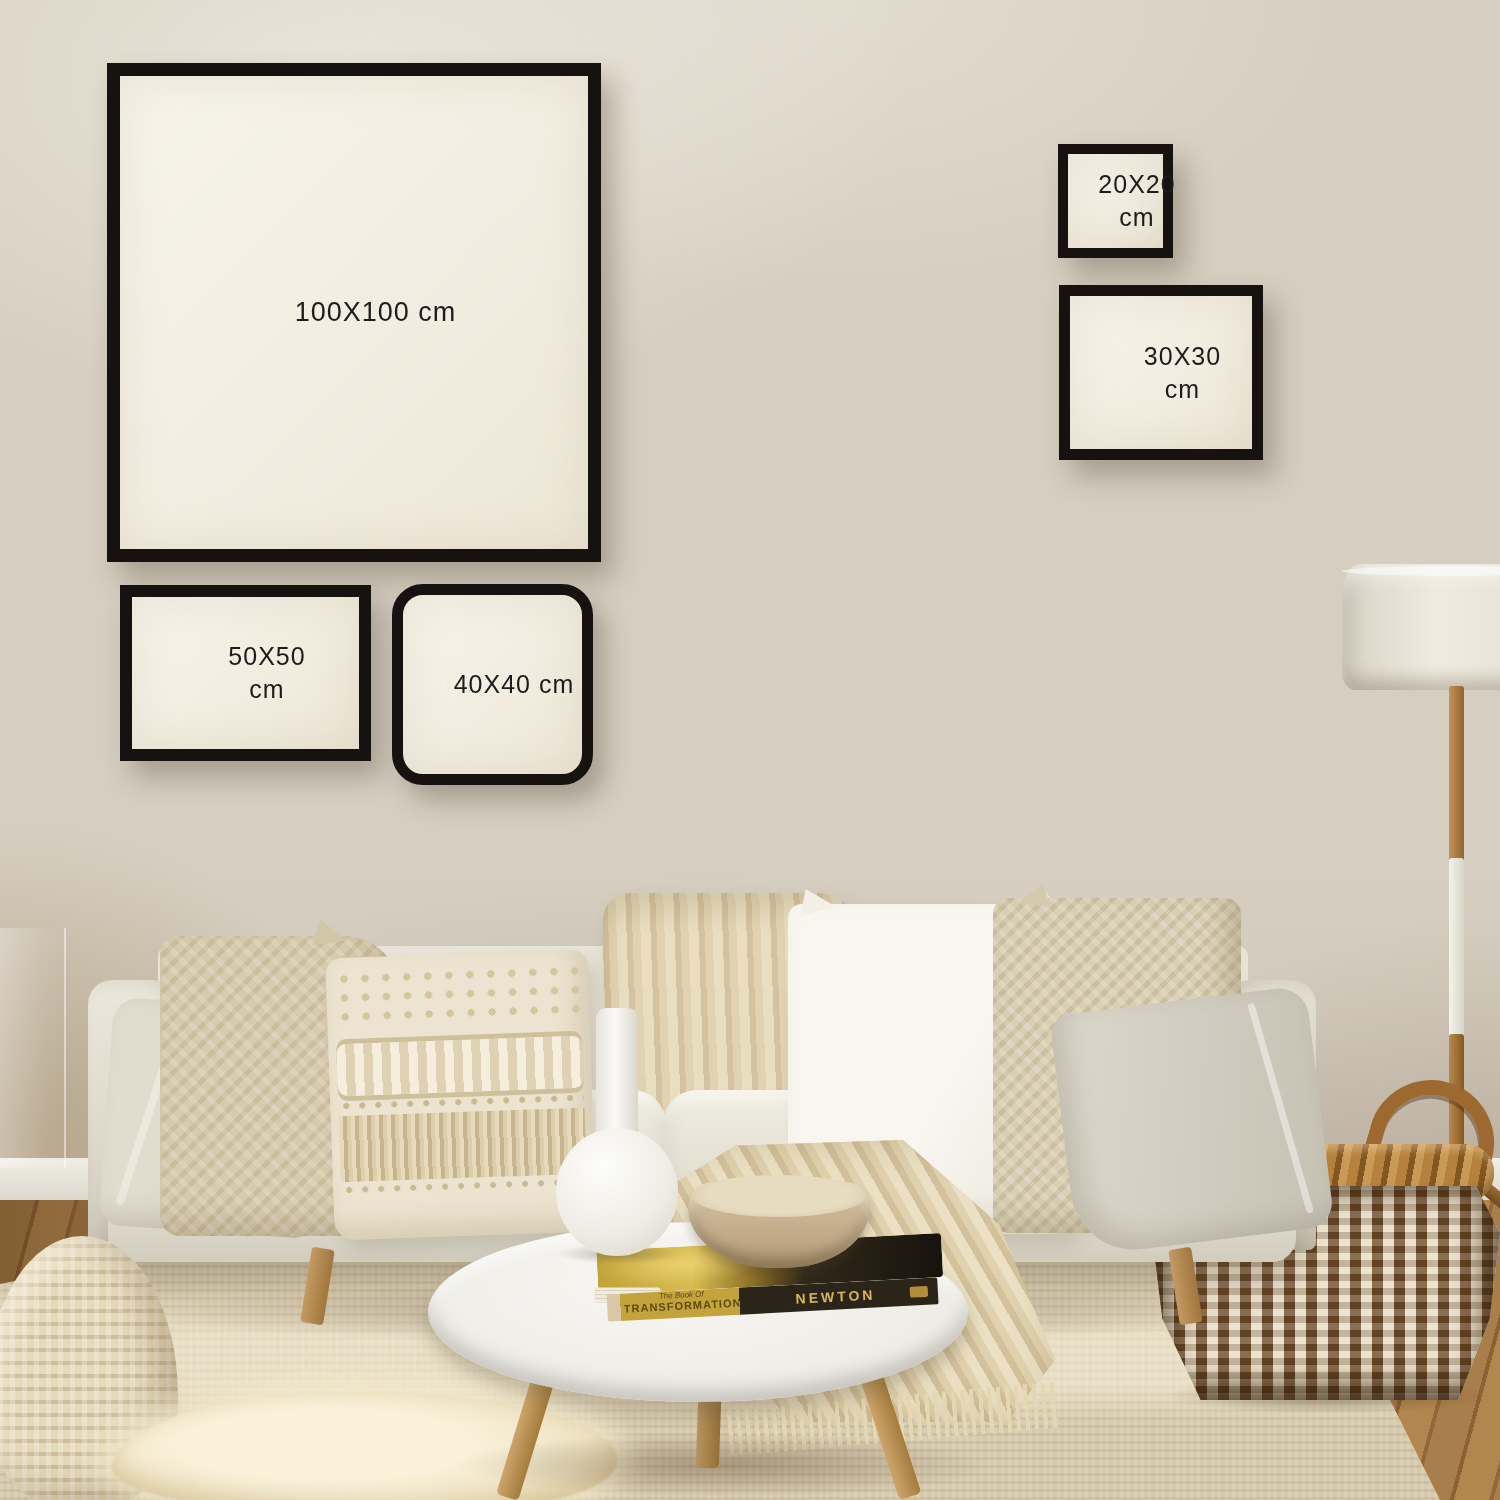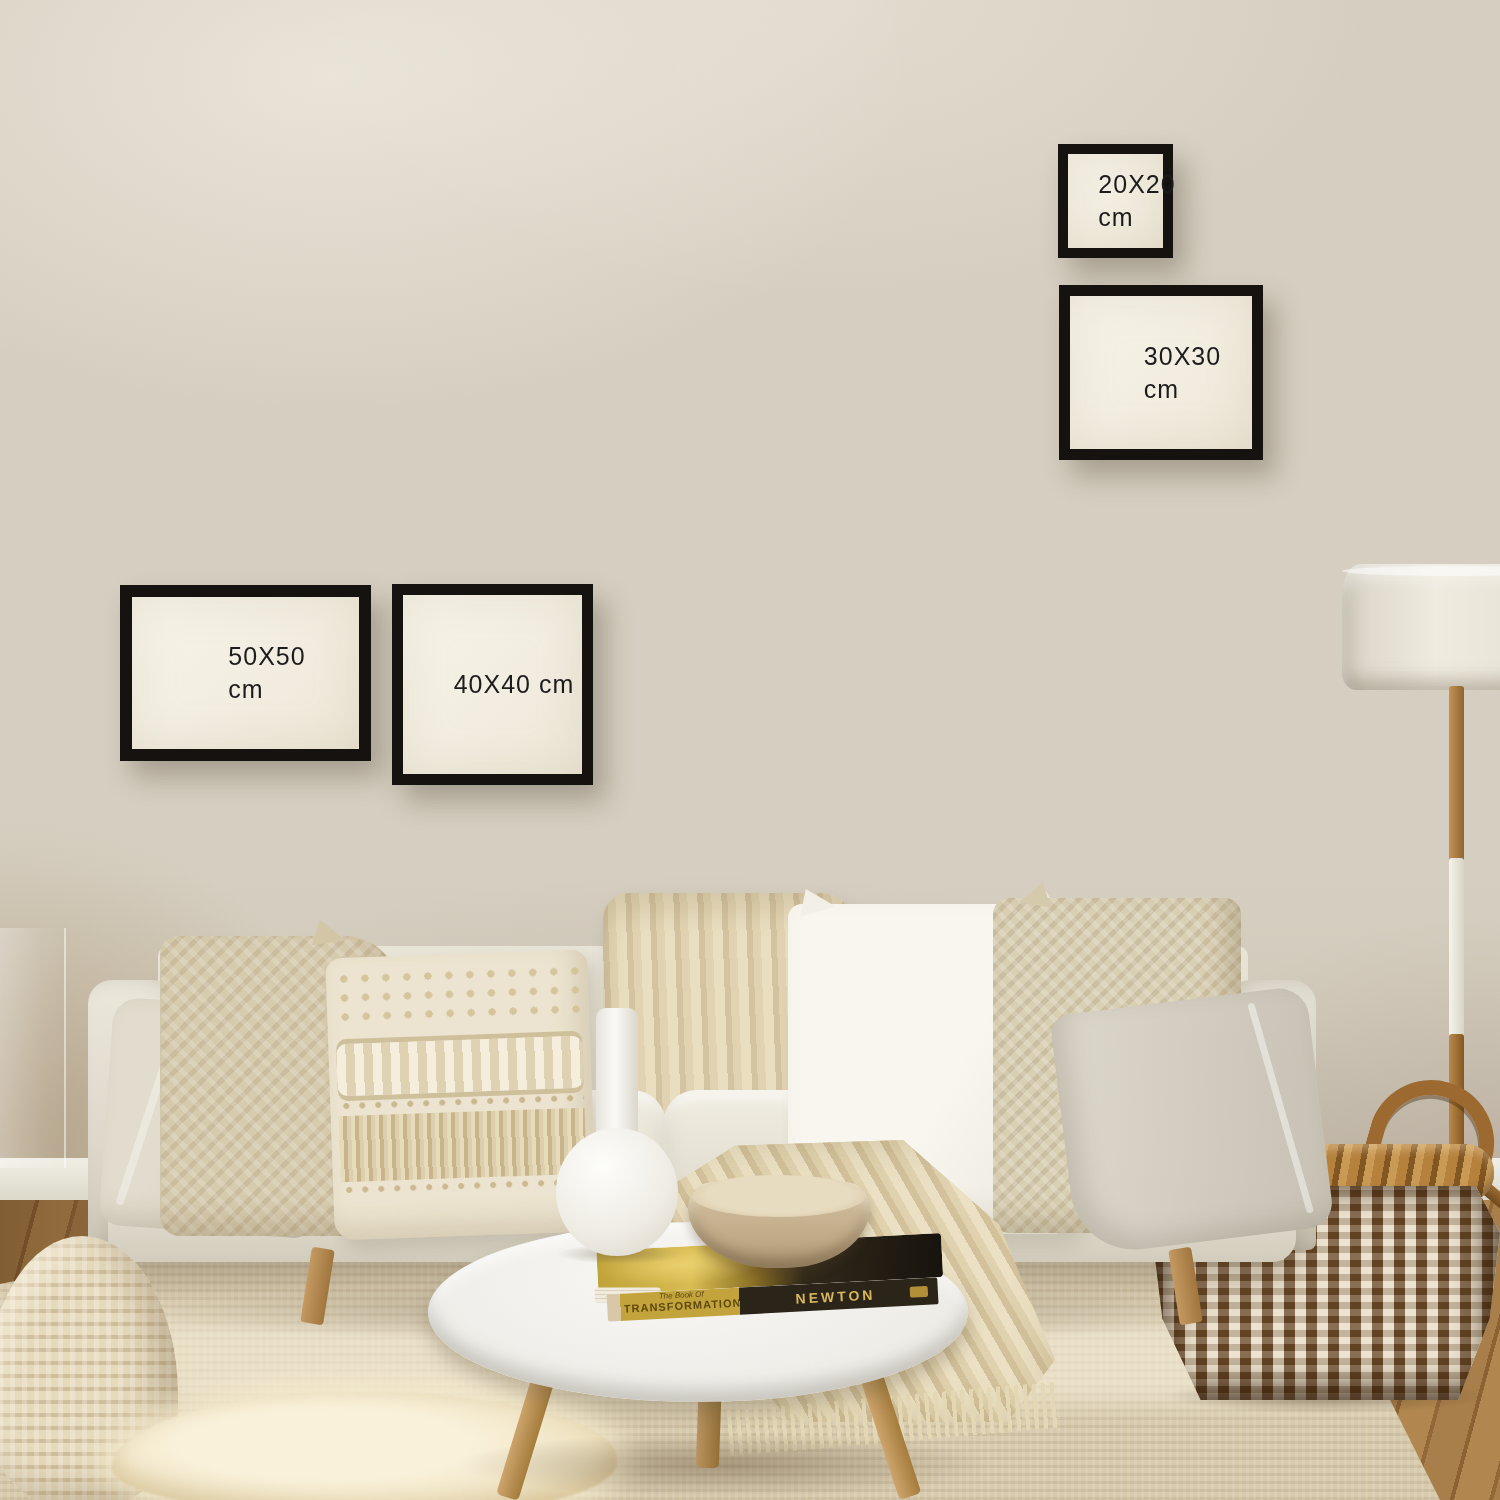--- a/index.html
+++ b/index.html
@@ -14,29 +14,29 @@
   .wall-shade{inset:0;z-index:1;pointer-events:none;background:
     linear-gradient(180deg, rgba(0,0,0,0) 58%, rgba(120,100,70,.10) 80%),
     radial-gradient(ellipse 520px 460px at 0% 76%, rgba(146,114,70,.40), transparent 70%),
     radial-gradient(ellipse 640px 520px at 100% 86%, rgba(122,96,80,.30), transparent 72%),
     radial-gradient(ellipse 980px 440px at 47% 80%, rgba(92,82,62,.14), transparent 75%);}
 
   
   .frame{position:absolute;z-index:2;box-sizing:border-box;border:13px solid #151210;
     background:linear-gradient(135deg,#f7f4ea, #f0ebdd 70%, #ece6d6);
     box-shadow:12px 16px 26px rgba(70,58,40,.33), inset 0 0 46px rgba(182,168,138,.22);
-    display:flex;align-items:center;justify-content:center;text-align:left;padding-left:43px;}
+    display:flex;align-items:center;justify-content:center;text-align:center;padding-left:43px;}
   .frame .lbl{font-size:27px;line-height:1.32;color:#1c1c1c;letter-spacing:1px;}
   .frame .lbl span{display:block;}
   .f100{left:107px;top:63px;width:494px;height:499px;}
   .f80 {left:633px;top:64px;width:396px;height:394px;}
   .f20 {left:1058px;top:144px;width:115px;height:114px;border-width:10px;}
   .f30 {left:1059px;top:285px;width:204px;height:175px;border-width:11px;}
   .f50 {left:112px;top:585px;width:251px;height:176px;border-width:12px;margin-left:8px;}
-  .f40 {left:392px;top:584px;width:201px;height:201px;border-width:11px;}
+  .f40 {left:392px;top:584px;width:201px;height:201px;border-width:11px;border-radius:31px;}
   .f70 {left:633px;top:489px;width:348px;height:347px;border-width:12px;}
   .f61 {left:1014px;top:489px;width:306px;height:306px;border-width:12px;}
   .f20 .lbl,.f30 .lbl,.f50 .lbl,.f40 .lbl{font-size:25px;}
   .f70 .lbl,.f61 .lbl{font-size:26px;}
 
   
   .baseboard{left:0;top:1158px;width:1500px;height:48px;z-index:2;
     background:linear-gradient(180deg,#f0ede3,#d8d4c6);
     border-top:2px solid rgba(255,255,255,.55);}
   .floor{left:0;top:1200px;width:1500px;height:300px;z-index:3;
@@ -249,20 +249,26 @@
     background:radial-gradient(circle at 38% 30%, #fdfdfb, #efece4 58%, #d6d2c5);}
 </style>
 </head>
 <body>
 
 <div class="canvas">
 
   <div class="abs wall-light"></div>
   <div class="abs wall-shade"></div>
 
+  <div class="frame f100">
+    <div class="lbl">
+      <span>100X100 cm</span>
+      <span></span>
+    </div>
+  </div>
   <div class="frame f20">
     <div class="lbl">
       <span>20X20</span>
       <span>cm</span>
     </div>
   </div>
   <div class="frame f30">
     <div class="lbl">
       <span>30X30</span>
       <span>cm</span>

